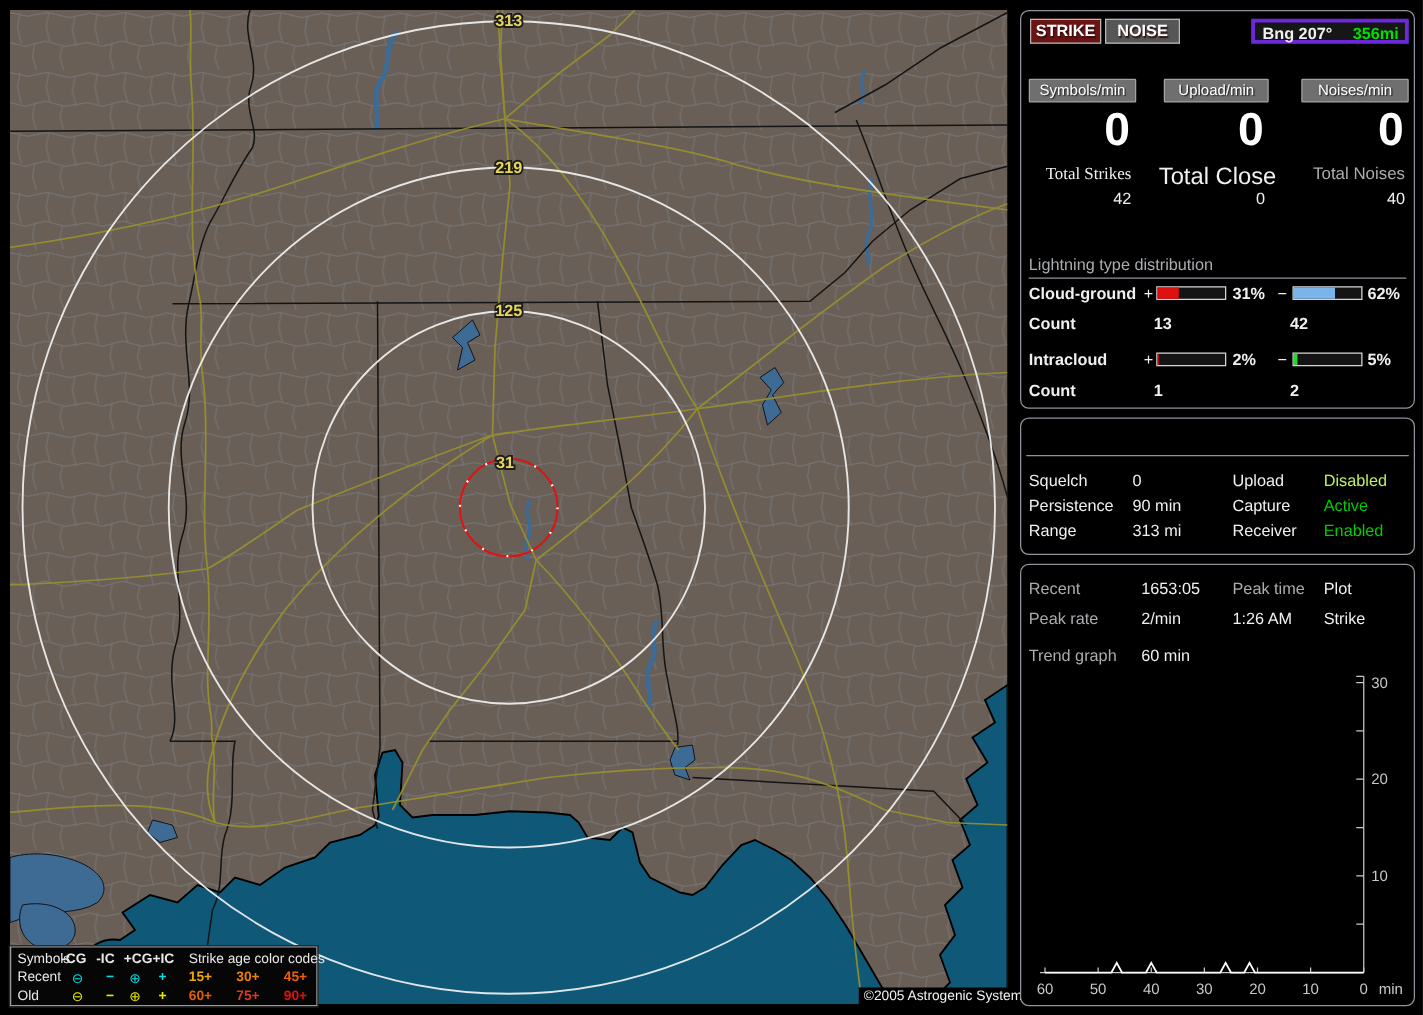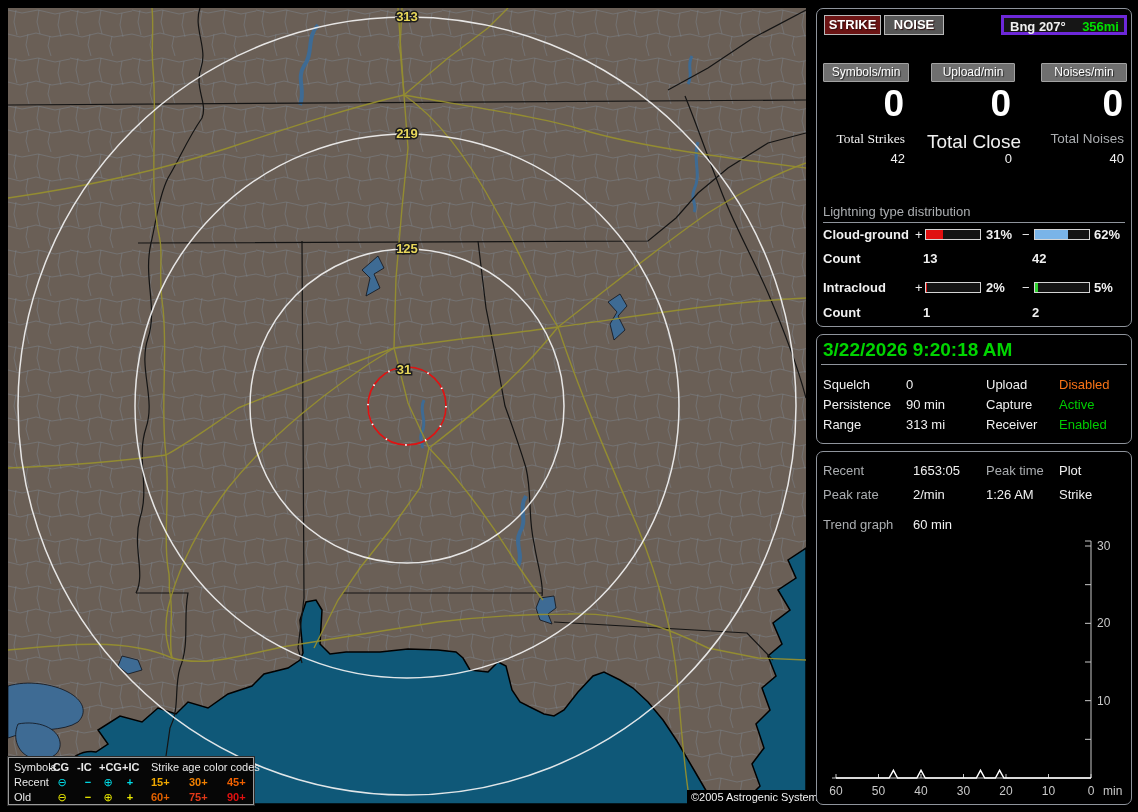--- a/index.html
+++ b/index.html
@@ -214,27 +214,26 @@
         <div style="width: 5%; background: rgb(48, 208, 48);"></div>
       </div>
     <div class="txt bold abs" style="left:277px; top:271px;">5%</div>
 
     <div class="txt bold abs" style="left:6px;  top:296px;">Count</div>
     <div class="txt bold abs" style="left:106px; top:296px;">1</div>
     <div class="txt bold abs" style="left:215px; top:296px;">2</div>
   </div>
 
   <div class="panel" style="left:816px; top:334px; width:316px; height:110px;">
-    <div class="abs bold" style="left: 6px; top: 4px; font-size: 19px; color: rgb(0, 212, 0);">3/22/2026 9:20:18 AM</div>
     <div class="hline" style="left:4px; top:29px; width:306px;"></div>
 
     <div class="txt abs" style="left:6px;   top:42px;">Squelch</div>
     <div class="txt abs" style="left:89px;  top:42px;">0</div>
     <div class="txt abs" style="left:169px; top:42px;">Upload</div>
-    <div class="txt abs" style="left: 242px; top: 42px; color: #f97316;">Disabled</div>
+    <div class="txt abs" style="left: 242px; top: 42px; color: #bef264;">Disabled</div>
 
     <div class="txt abs" style="left:6px;   top:62px;">Persistence</div>
     <div class="txt abs" style="left:89px;  top:62px;">90 min</div>
     <div class="txt abs" style="left:169px; top:62px;">Capture</div>
     <div class="txt abs" style="left: 242px; top: 62px; color: rgb(0, 204, 0);">Active</div>
 
     <div class="txt abs" style="left:6px;   top:82px;">Range</div>
     <div class="txt abs" style="left:89px;  top:82px;">313 mi</div>
     <div class="txt abs" style="left:169px; top:82px;">Receiver</div>
     <div class="txt abs" style="left: 242px; top: 82px; color: rgb(0, 204, 0);">Enabled</div>

